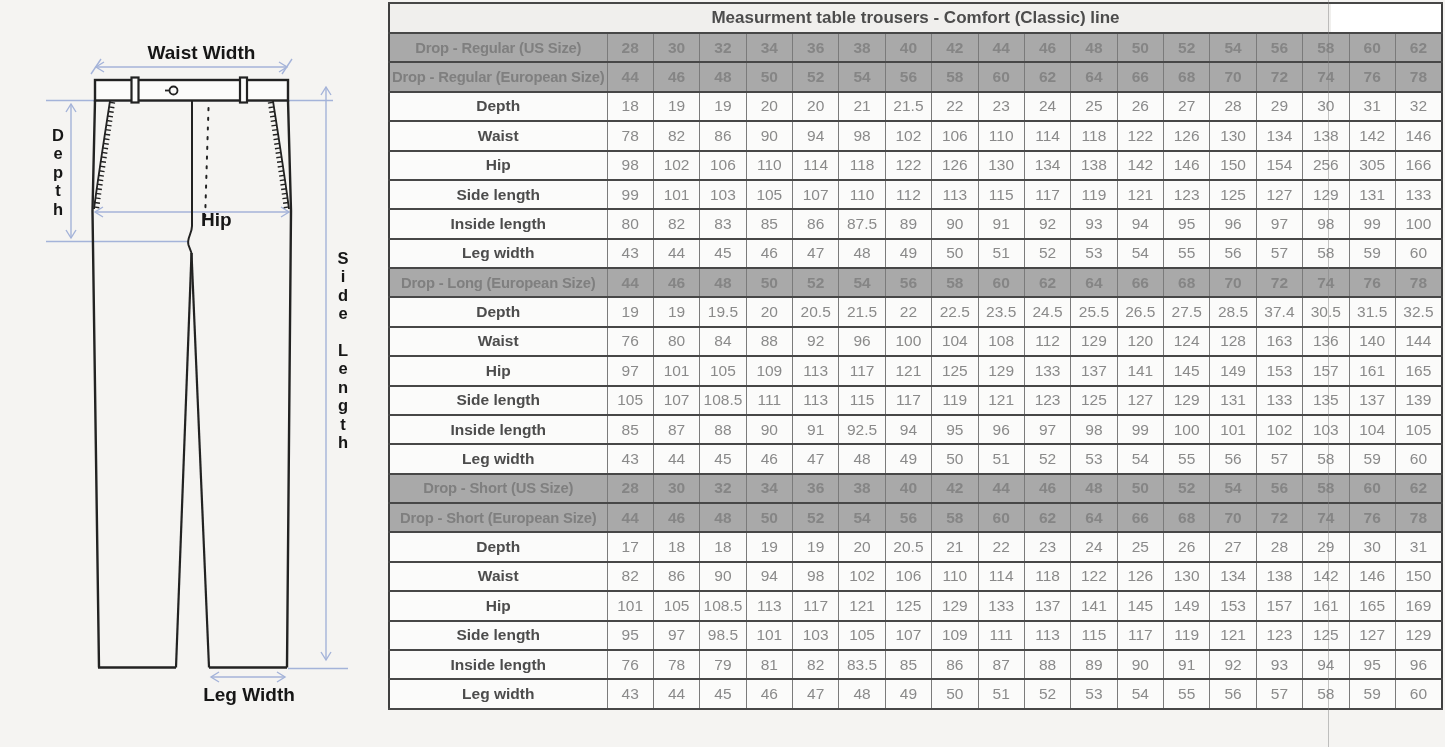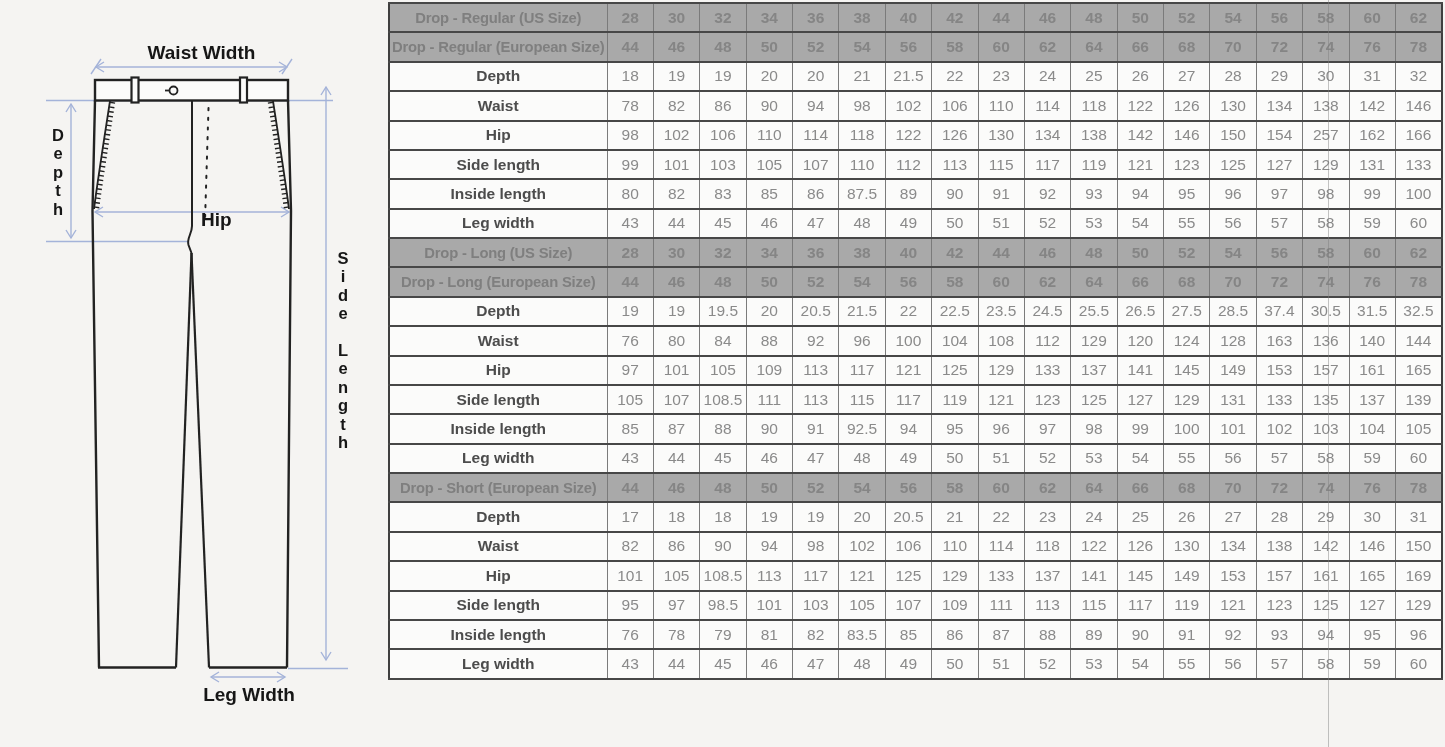--- a/index.html
+++ b/index.html
@@ -160,20 +160,23 @@
         <col>
         <col>
         <col>
         <col>
         <col>
         <col>
         <col>
         <col>
     </colgroup>
     <tbody>
+      <tr class="title-row">
+        <td class="title-cell" colspan="19">Measurment table trousers - Comfort (Classic) line</td>
+      </tr>
 
     <tr class="sec-row">
           <td class="lbl">Drop - Regular (US Size)</td>
           <td>28</td>
           <td>30</td>
           <td>32</td>
           <td>34</td>
           <td>36</td>
           <td>38</td>
           <td>40</td>
@@ -262,22 +265,22 @@
           <td>118</td>
           <td>122</td>
           <td>126</td>
           <td>130</td>
           <td>134</td>
           <td>138</td>
           <td>142</td>
           <td>146</td>
           <td>150</td>
           <td>154</td>
-          <td>257</td>
-          <td>162</td>
+          <td>256</td>
+          <td>305</td>
           <td>166</td>
         </tr>
         <tr>
           <td class="lbl">Side length</td>
           <td>99</td>
           <td>101</td>
           <td>103</td>
           <td>105</td>
           <td>107</td>
           <td>110</td>
@@ -330,41 +333,20 @@
           <td>53</td>
           <td>54</td>
           <td>55</td>
           <td>56</td>
           <td>57</td>
           <td>58</td>
           <td>59</td>
           <td>60</td>
         </tr>
         <tr class="sec-row">
-          <td class="lbl">Drop - Long (US Size)</td>
-          <td>28</td>
-          <td>30</td>
-          <td>32</td>
-          <td>34</td>
-          <td>36</td>
-          <td>38</td>
-          <td>40</td>
-          <td>42</td>
-          <td>44</td>
-          <td>46</td>
-          <td>48</td>
-          <td>50</td>
-          <td>52</td>
-          <td>54</td>
-          <td>56</td>
-          <td>58</td>
-          <td>60</td>
-          <td>62</td>
-        </tr>
-        <tr class="sec-row">
           <td class="lbl">Drop - Long (European Size)</td>
           <td>44</td>
           <td>46</td>
           <td>48</td>
           <td>50</td>
           <td>52</td>
           <td>54</td>
           <td>56</td>
           <td>58</td>
           <td>60</td>
@@ -498,20 +480,41 @@
           <td>53</td>
           <td>54</td>
           <td>55</td>
           <td>56</td>
           <td>57</td>
           <td>58</td>
           <td>59</td>
           <td>60</td>
         </tr>
         <tr class="sec-row">
+          <td class="lbl">Drop - Short (US Size)</td>
+          <td>28</td>
+          <td>30</td>
+          <td>32</td>
+          <td>34</td>
+          <td>36</td>
+          <td>38</td>
+          <td>40</td>
+          <td>42</td>
+          <td>44</td>
+          <td>46</td>
+          <td>48</td>
+          <td>50</td>
+          <td>52</td>
+          <td>54</td>
+          <td>56</td>
+          <td>58</td>
+          <td>60</td>
+          <td>62</td>
+        </tr>
+        <tr class="sec-row">
           <td class="lbl">Drop - Short (European Size)</td>
           <td>44</td>
           <td>46</td>
           <td>48</td>
           <td>50</td>
           <td>52</td>
           <td>54</td>
           <td>56</td>
           <td>58</td>
           <td>60</td>

